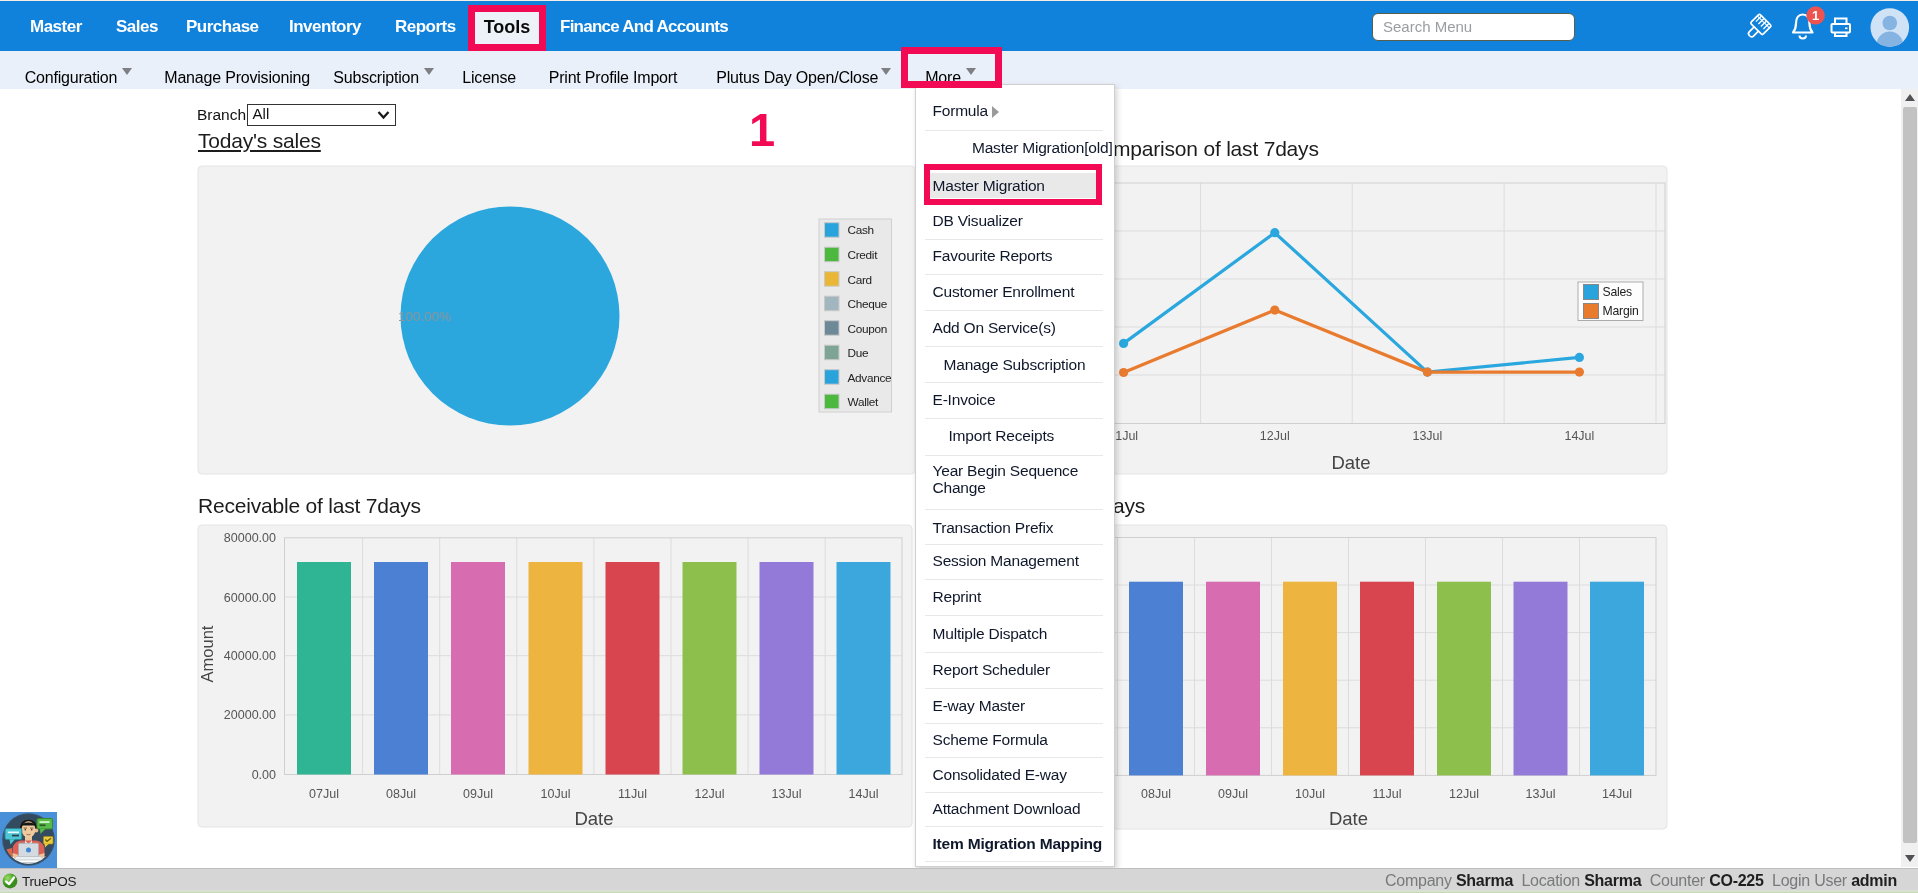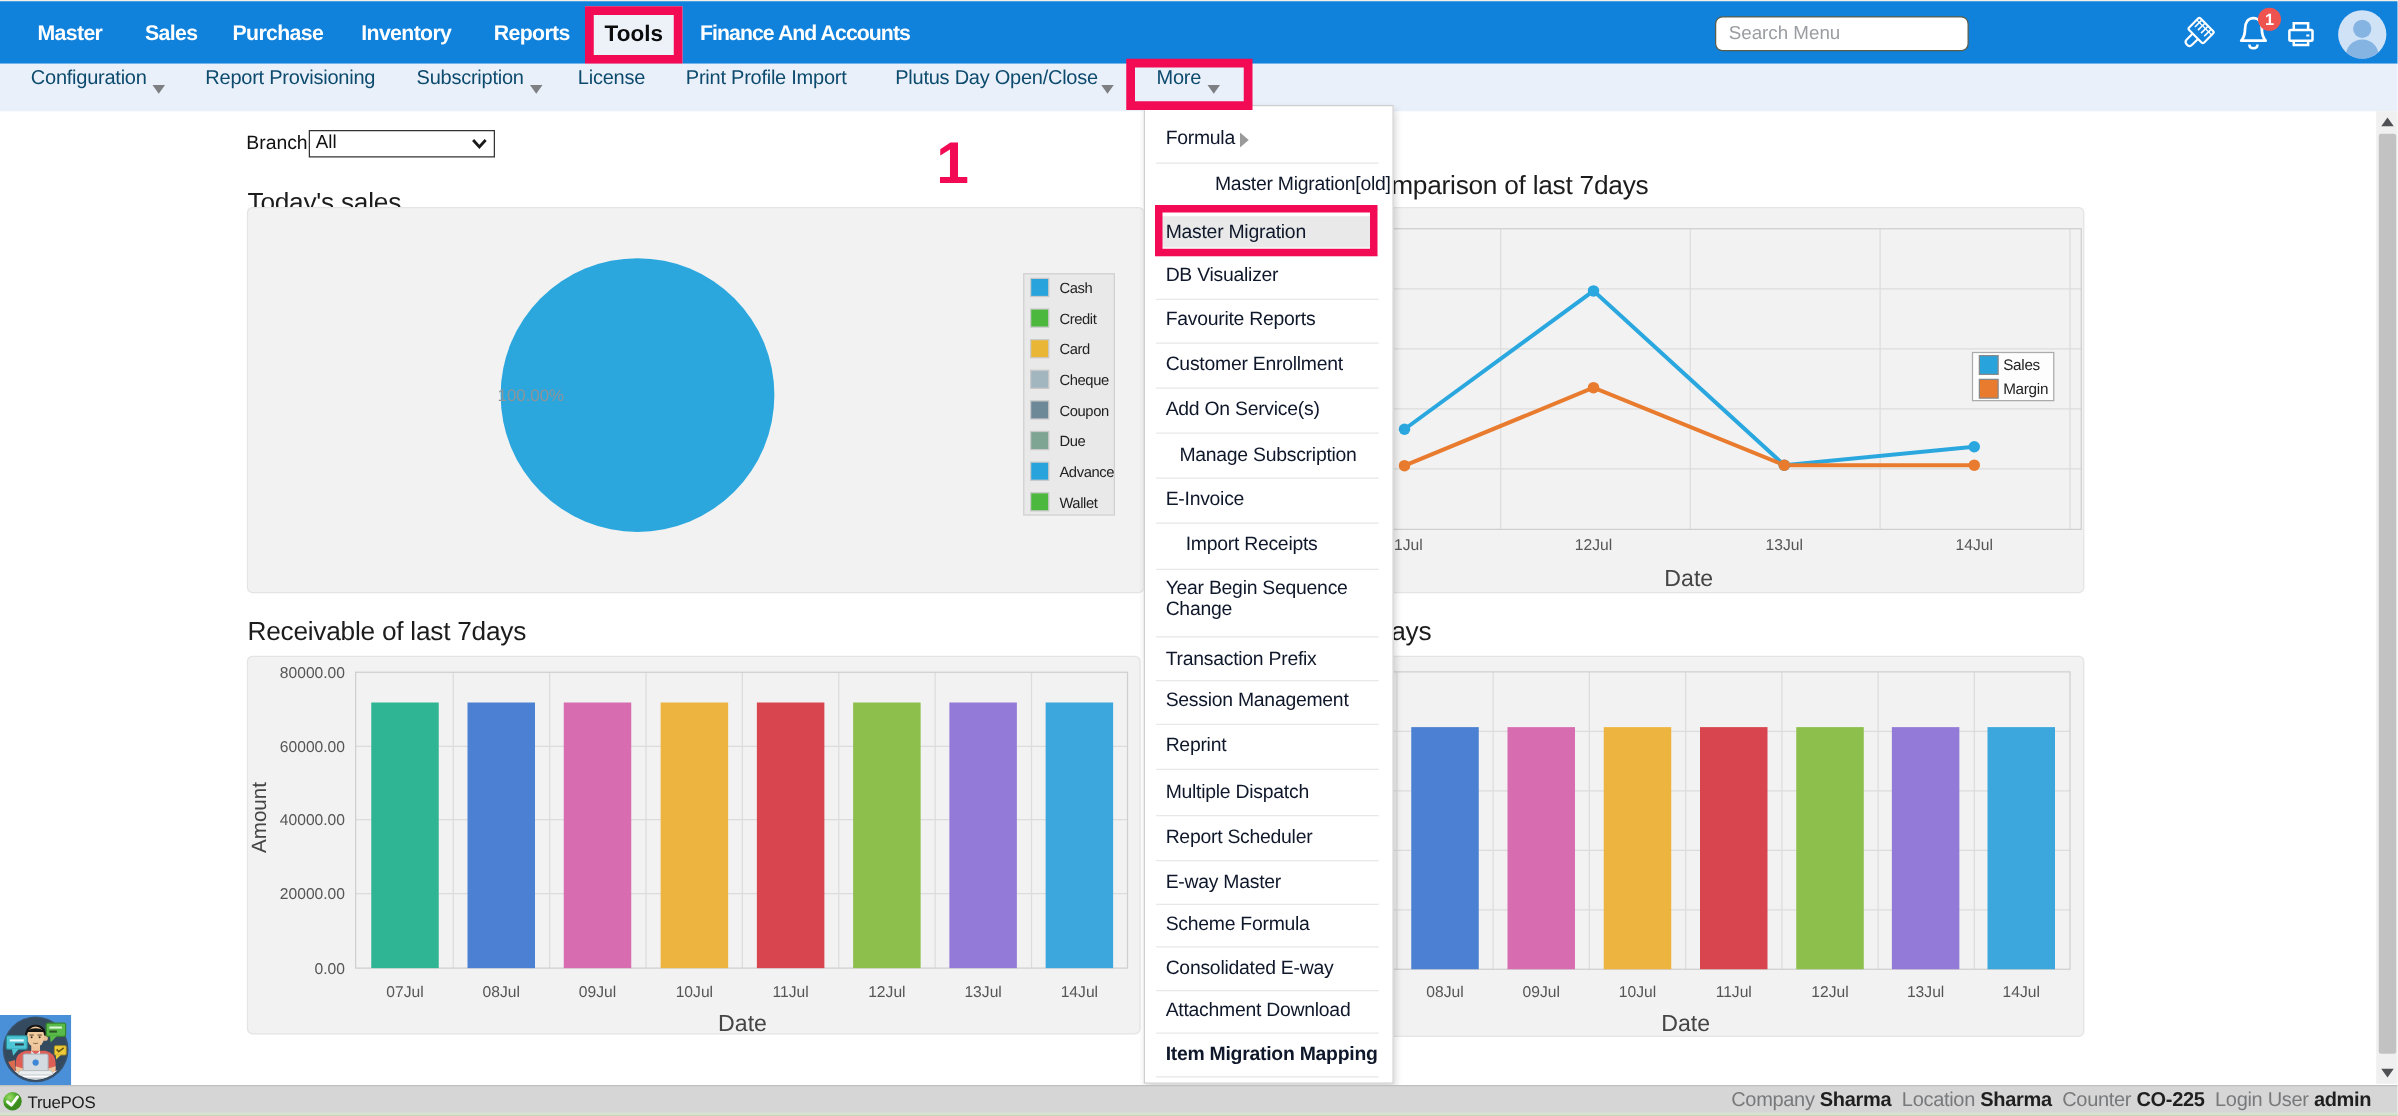--- a/index.html
+++ b/index.html
@@ -1,21 +1,21 @@
 <!DOCTYPE html>
 <html><head>
 <meta charset="utf-8">
 <style>
   * { margin:0; padding:0; box-sizing:border-box; }
   html,body { width:1918px; height:893px; overflow:hidden; background:#fff;
     font-family:"Liberation Sans", sans-serif; }
   .abs { position:absolute; }
   .nav1item { position:absolute; top:0; height:51px; line-height:53px; color:#fff;
     font-weight:bold; font-size:17px; letter-spacing:-0.5px; }
-  .nav2item { position:absolute; top:43px; height:38px; line-height:39px; color:#0c4a6e;
+  .nav2item { position:absolute; top:58px; height:38px; line-height:39px; color:#000000;
     font-size:16px; letter-spacing:-0.2px; }
   .caret { position:absolute; width:0; height:0; border-left:5.5px solid transparent;
     border-right:5.5px solid transparent; border-top:7px solid #7d7f83; }
   .title { position:absolute; color:#1c1c1c; font-size:21px; letter-spacing:-0.2px; }
   .mitem { position:absolute; left:16.5px; width:180px; color:#0f172a; font-size:15.5px;
     letter-spacing:-0.2px; line-height:20px; }
   .msep { position:absolute; left:9px; width:178px; height:1px; background:#e8e8e8; }
 </style>
 </head>
 <body>
@@ -74,38 +74,38 @@
     <g clip-path="url(#avclip)" fill="#85b3e2">
       <circle cx="154.8" cy="21" r="7.3"></circle>
       <circle cx="154.8" cy="42.8" r="13.2"></circle>
     </g>
   </g>
 </svg>
 
 <div class="abs" style="left:0;top:51px;width:1918px;height:38px;background:#e9f0f9"></div>
 <div class="nav2item" style="left:24.7px;">Configuration</div>
 <div class="caret" style="left:122px;top:68px;"></div>
-<div class="nav2item" style="left:164.3px;">Report Provisioning</div>
+<div class="nav2item" style="left:164.3px;">Manage Provisioning</div>
 <div class="nav2item" style="left:333.3px;">Subscription</div>
 <div class="caret" style="left:424px;top:68px;"></div>
 <div class="nav2item" style="left:462.3px;">License</div>
 <div class="nav2item" style="left:548.7px;">Print Profile Import</div>
 <div class="nav2item" style="left:716.2px;">Plutus Day Open/Close</div>
 <div class="caret" style="left:881px;top:68px;"></div>
 <div class="nav2item" style="left:925.2px;">More</div>
 <div class="caret" style="left:966px;top:68px;"></div>
 
 <div class="abs" style="left:197px;top:104px;height:22px;line-height:22px;font-size:15.5px;color:#111;">Branch</div>
 <div class="abs" style="left:246.6px;top:104px;width:149px;height:21.5px;border:1.6px solid #333;
   background:#fff;font-size:15px;line-height:18px;padding-left:5px;color:#111;">All</div>
 <svg class="abs" style="left:377px;top:110px;" width="13" height="10" viewBox="0 0 13 10">
   <path d="M 1.5 2 L 6.5 7.5 L 11.5 2" fill="none" stroke="#1a1a1a" stroke-width="2.3"></path>
 </svg>
 
-<div class="title" style="left:198px;top:151px;">Today's sales</div>
+<div class="title" style="left:198px;top:129px;text-decoration:underline;">Today's sales</div>
 <div class="title" style="left:1113px;top:137px;">mparison of last 7days</div>
 <div class="title" style="left:198px;top:494px;">Receivable of last 7days</div>
 <div class="title" style="left:1113px;top:494px;">ays</div>
 
 <svg class="abs" style="left:0;top:0;z-index:5;" width="1918" height="893" viewBox="0 0 1918 893">
 
   <rect x="198" y="166" width="717" height="308" rx="4" fill="#f2f2f2" stroke="#e4e4e4"></rect>
   <rect x="961" y="166" width="706" height="308" rx="4" fill="#f2f2f2" stroke="#e4e4e4"></rect>
   <rect x="198" y="525" width="714" height="302" rx="4" fill="#f2f2f2" stroke="#e4e4e4"></rect>
   <rect x="961" y="525" width="706" height="304" rx="4" fill="#f2f2f2" stroke="#e4e4e4"></rect>

